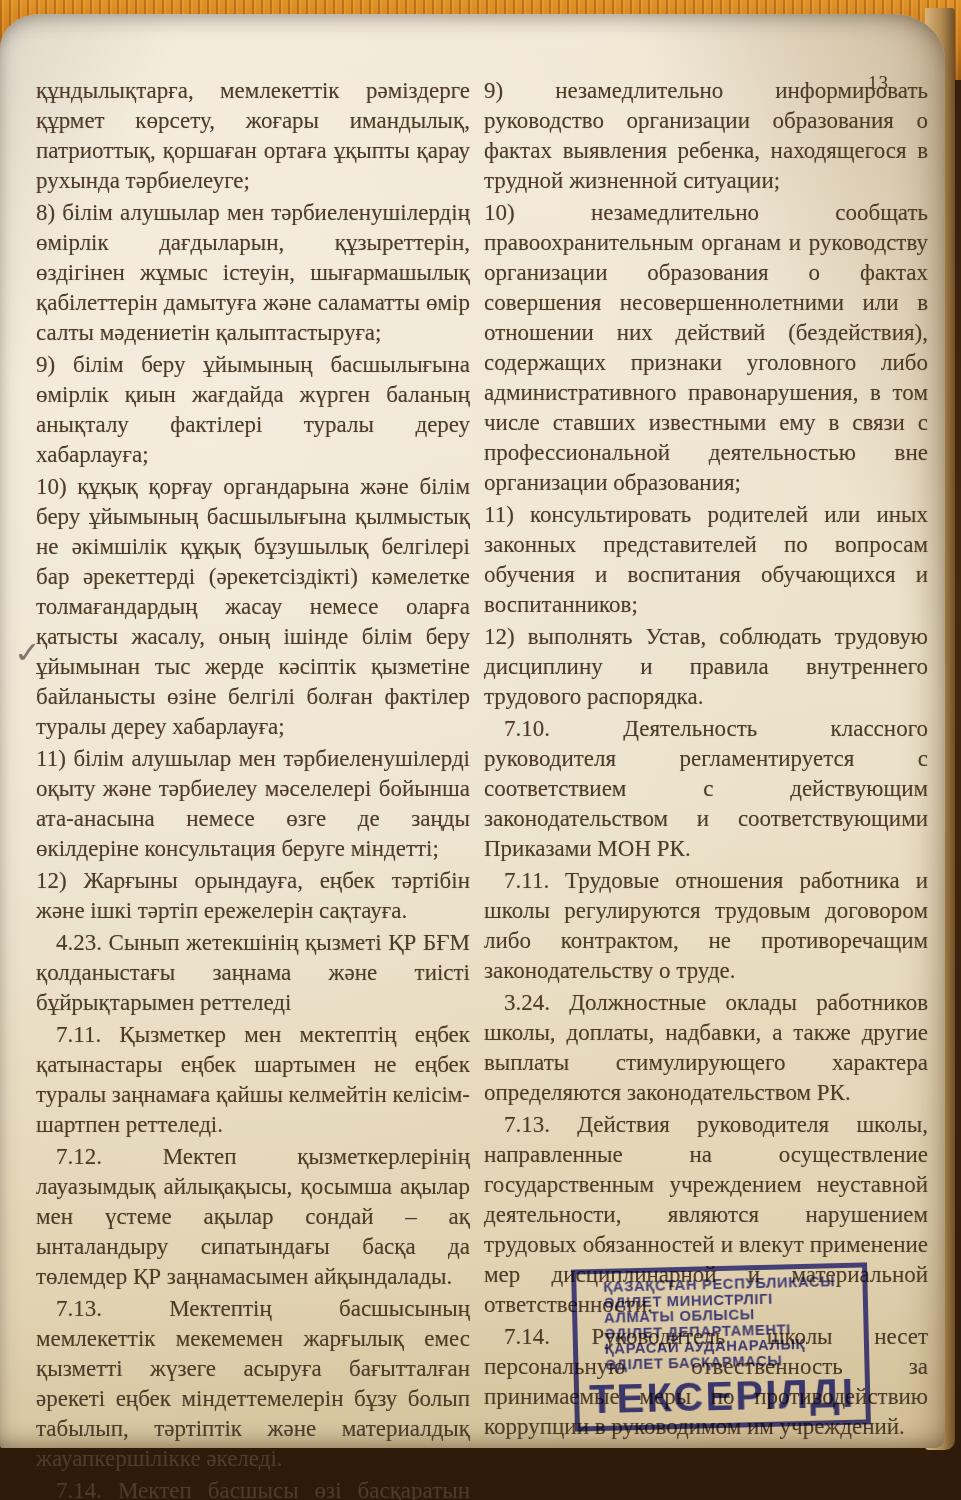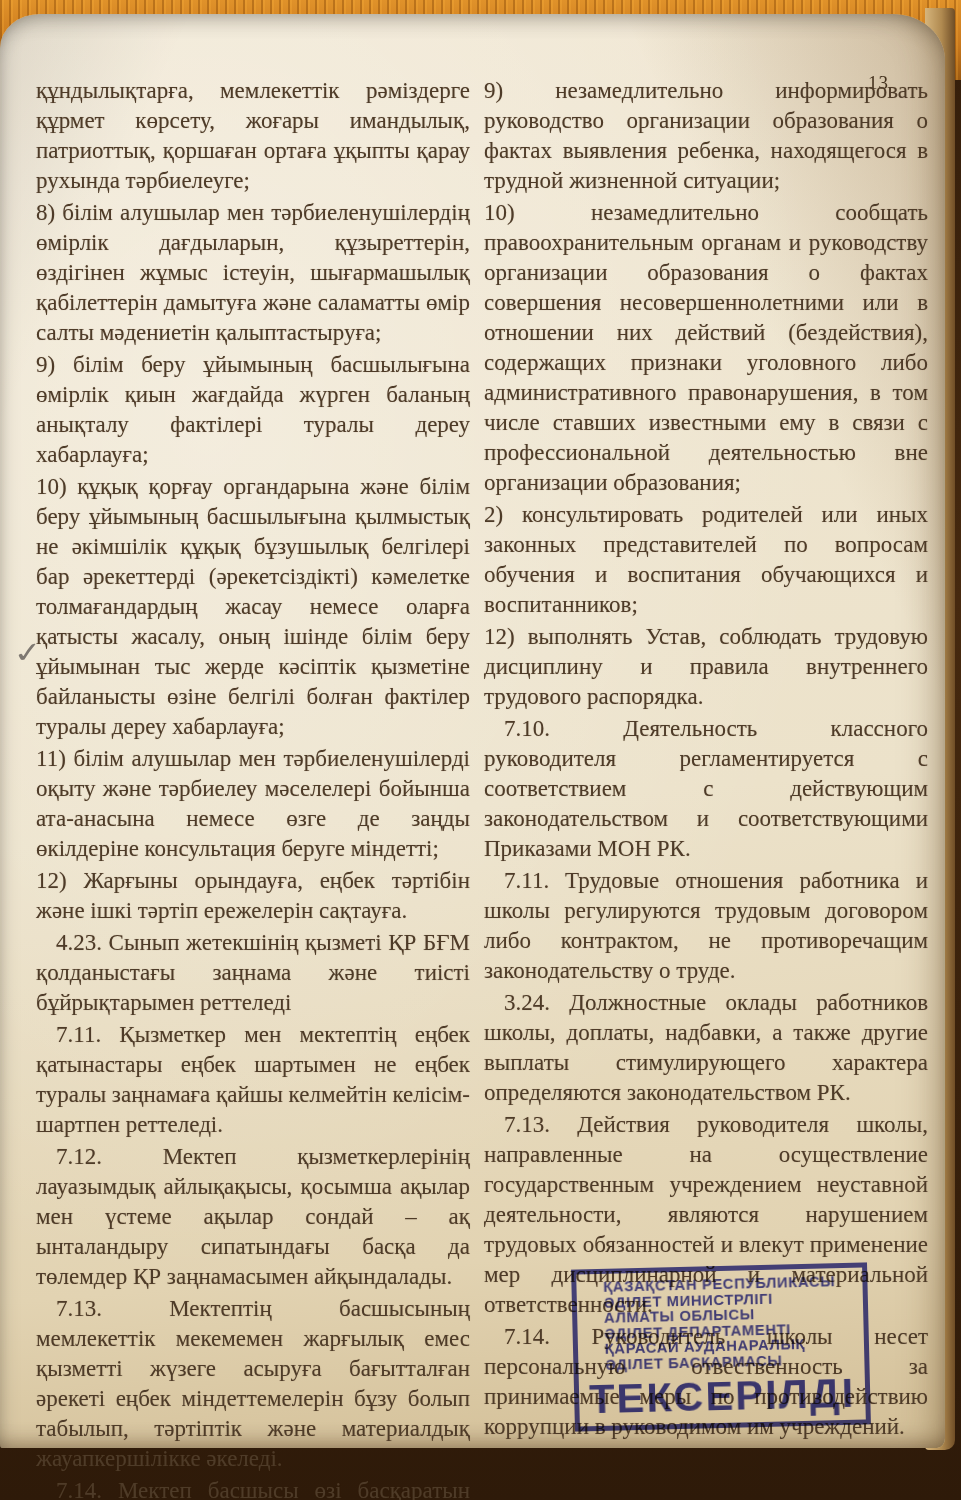--- a/index.html
+++ b/index.html
@@ -99,21 +99,21 @@
         <p class="para">12) Жарғыны орындауға, еңбек тәртібін және ішкі тәртіп ережелерін сақтауға.</p>
         <p class="para indent">4.23. Сынып жетекшінің қызметі ҚР БҒМ қолданыстағы заңнама және тиісті бұйрықтарымен реттеледі</p>
         <p class="para indent">7.11. Қызметкер мен мектептің еңбек қатынастары еңбек шартымен не еңбек туралы заңнамаға қайшы келмейтін келісім-шартпен реттеледі.</p>
         <p class="para indent">7.12. Мектеп қызметкерлерінің лауазымдық айлықақысы, қосымша ақылар мен үстеме ақылар сондай – ақ ынталандыру сипатындағы басқа да төлемдер ҚР заңнамасымен айқындалады.</p>
         <p class="para indent">7.13. Мектептің басшысының мемлекеттік мекемемен жарғылық емес қызметті жүзеге асыруға бағытталған әрекеті еңбек міндеттемелерін бұзу болып табылып, тәртіптік және материалдық жауапкершілікке әкеледі.</p>
         <p class="para indent">7.14. Мектеп басшысы өзі басқаратын мекемеде сыбайлас жемқорлыққа қарсы іс-қимыл бойынша қабылданған шаралар үшін дербес жауапты болады.</p>
       </div>
     <div class="col right" id="right-col">
         <p class="para">9) незамедлительно информировать руководство организации образования о фактах выявления ребенка, находящегося в трудной жизненной ситуации;</p>
         <p class="para">10) незамедлительно сообщать правоохранительным органам и руководству организации образования о фактах совершения несовершеннолетними или в отношении них действий (бездействия), содержащих признаки уголовного либо административного правонарушения, в том числе ставших известными ему в связи с профессиональной деятельностью вне организации образования;</p>
-        <p class="para">2) консультировать родителей или иных законных представителей по вопросам обучения и воспитания обучающихся и воспитанников;</p>
+        <p class="para">11) консультировать родителей или иных законных представителей по вопросам обучения и воспитания обучающихся и воспитанников;</p>
         <p class="para">12) выполнять Устав, соблюдать трудовую дисциплину и правила внутреннего трудового распорядка.</p>
         <p class="para indent">7.10. Деятельность классного руководителя регламентируется с соответствием с действующим законодательством и соответствующими Приказами МОН РК.</p>
         <p class="para indent">7.11. Трудовые отношения работника и школы регулируются трудовым договором либо контрактом, не противоречащим законодательству о труде.</p>
         <p class="para indent">3.24. Должностные оклады работников школы, доплаты, надбавки, а также другие выплаты стимулирующего характера определяются законодательством РК.</p>
         <p class="para indent">7.13. Действия руководителя школы, направленные на осуществление государственным учреждением неуставной деятельности, являются нарушением трудовых обязанностей и влекут применение мер дисциплинарной и материальной ответственности.</p>
         <p class="para indent">7.14. Руководитель школы несет персональную отвественность за принимаемые меры по противодействию коррупции в руководимом им учреждений.</p>
         <p class="para heading gap">8. Управление школой</p>
       </div>
   </div>
 

